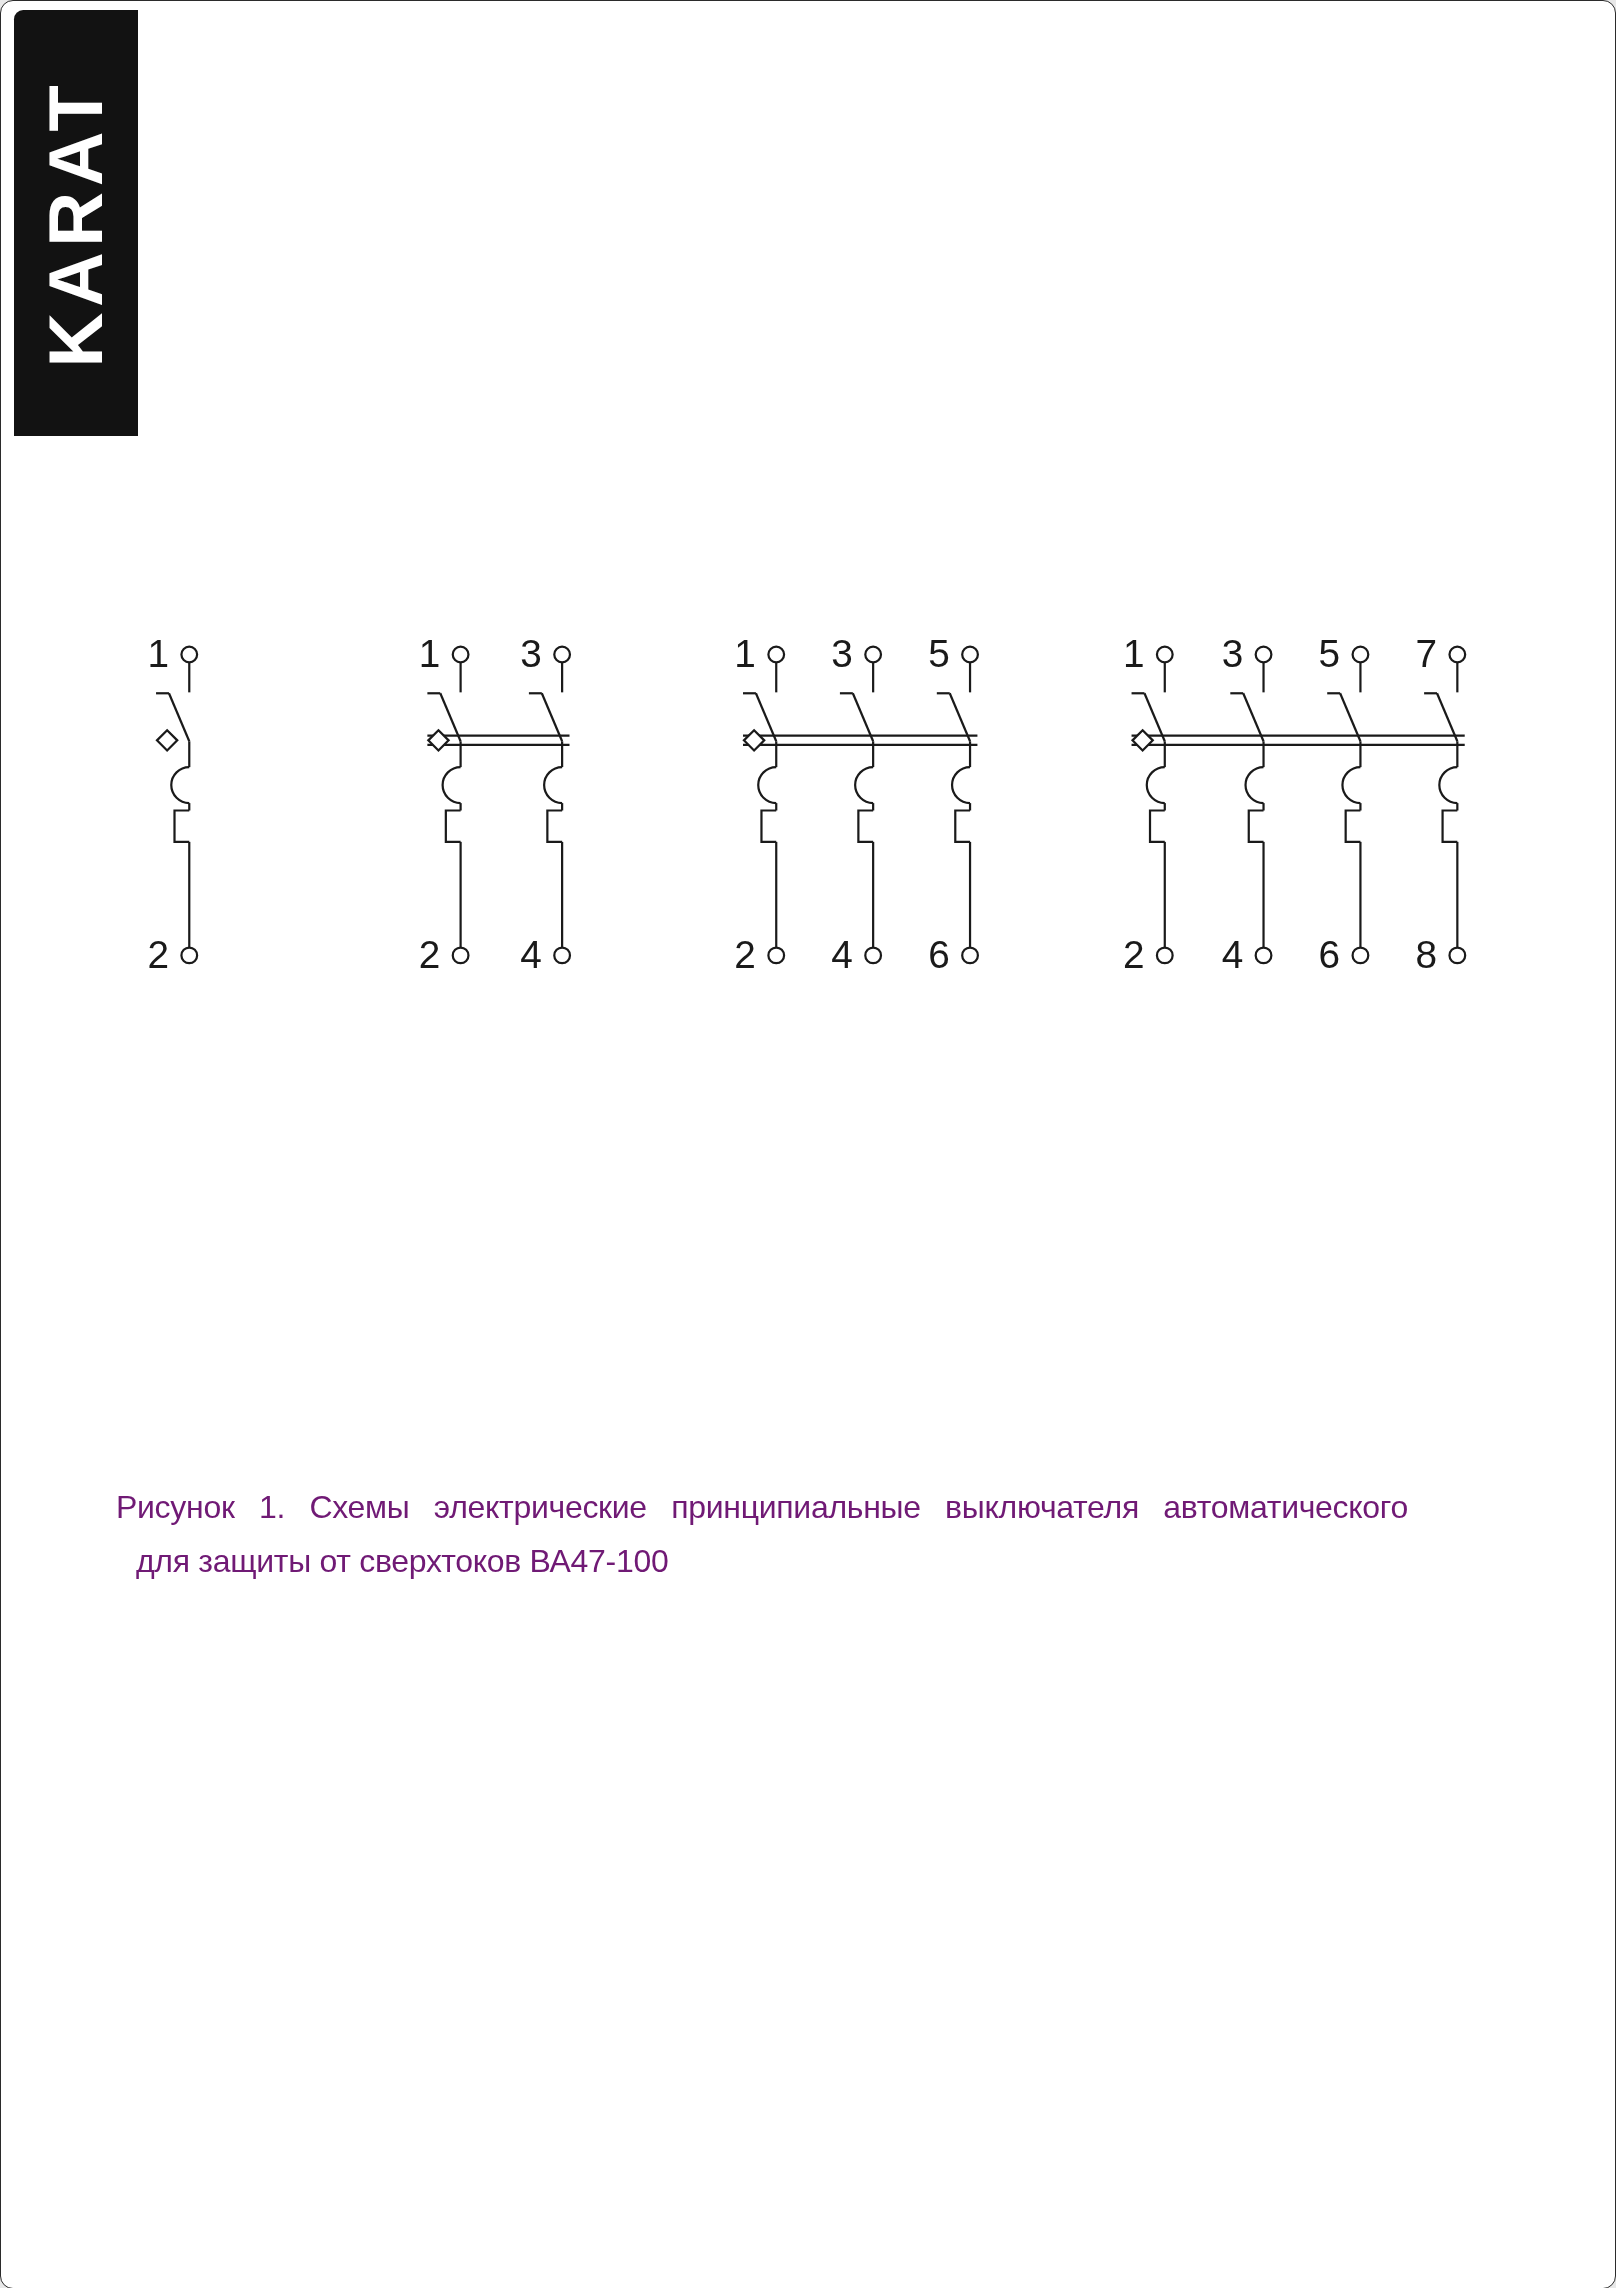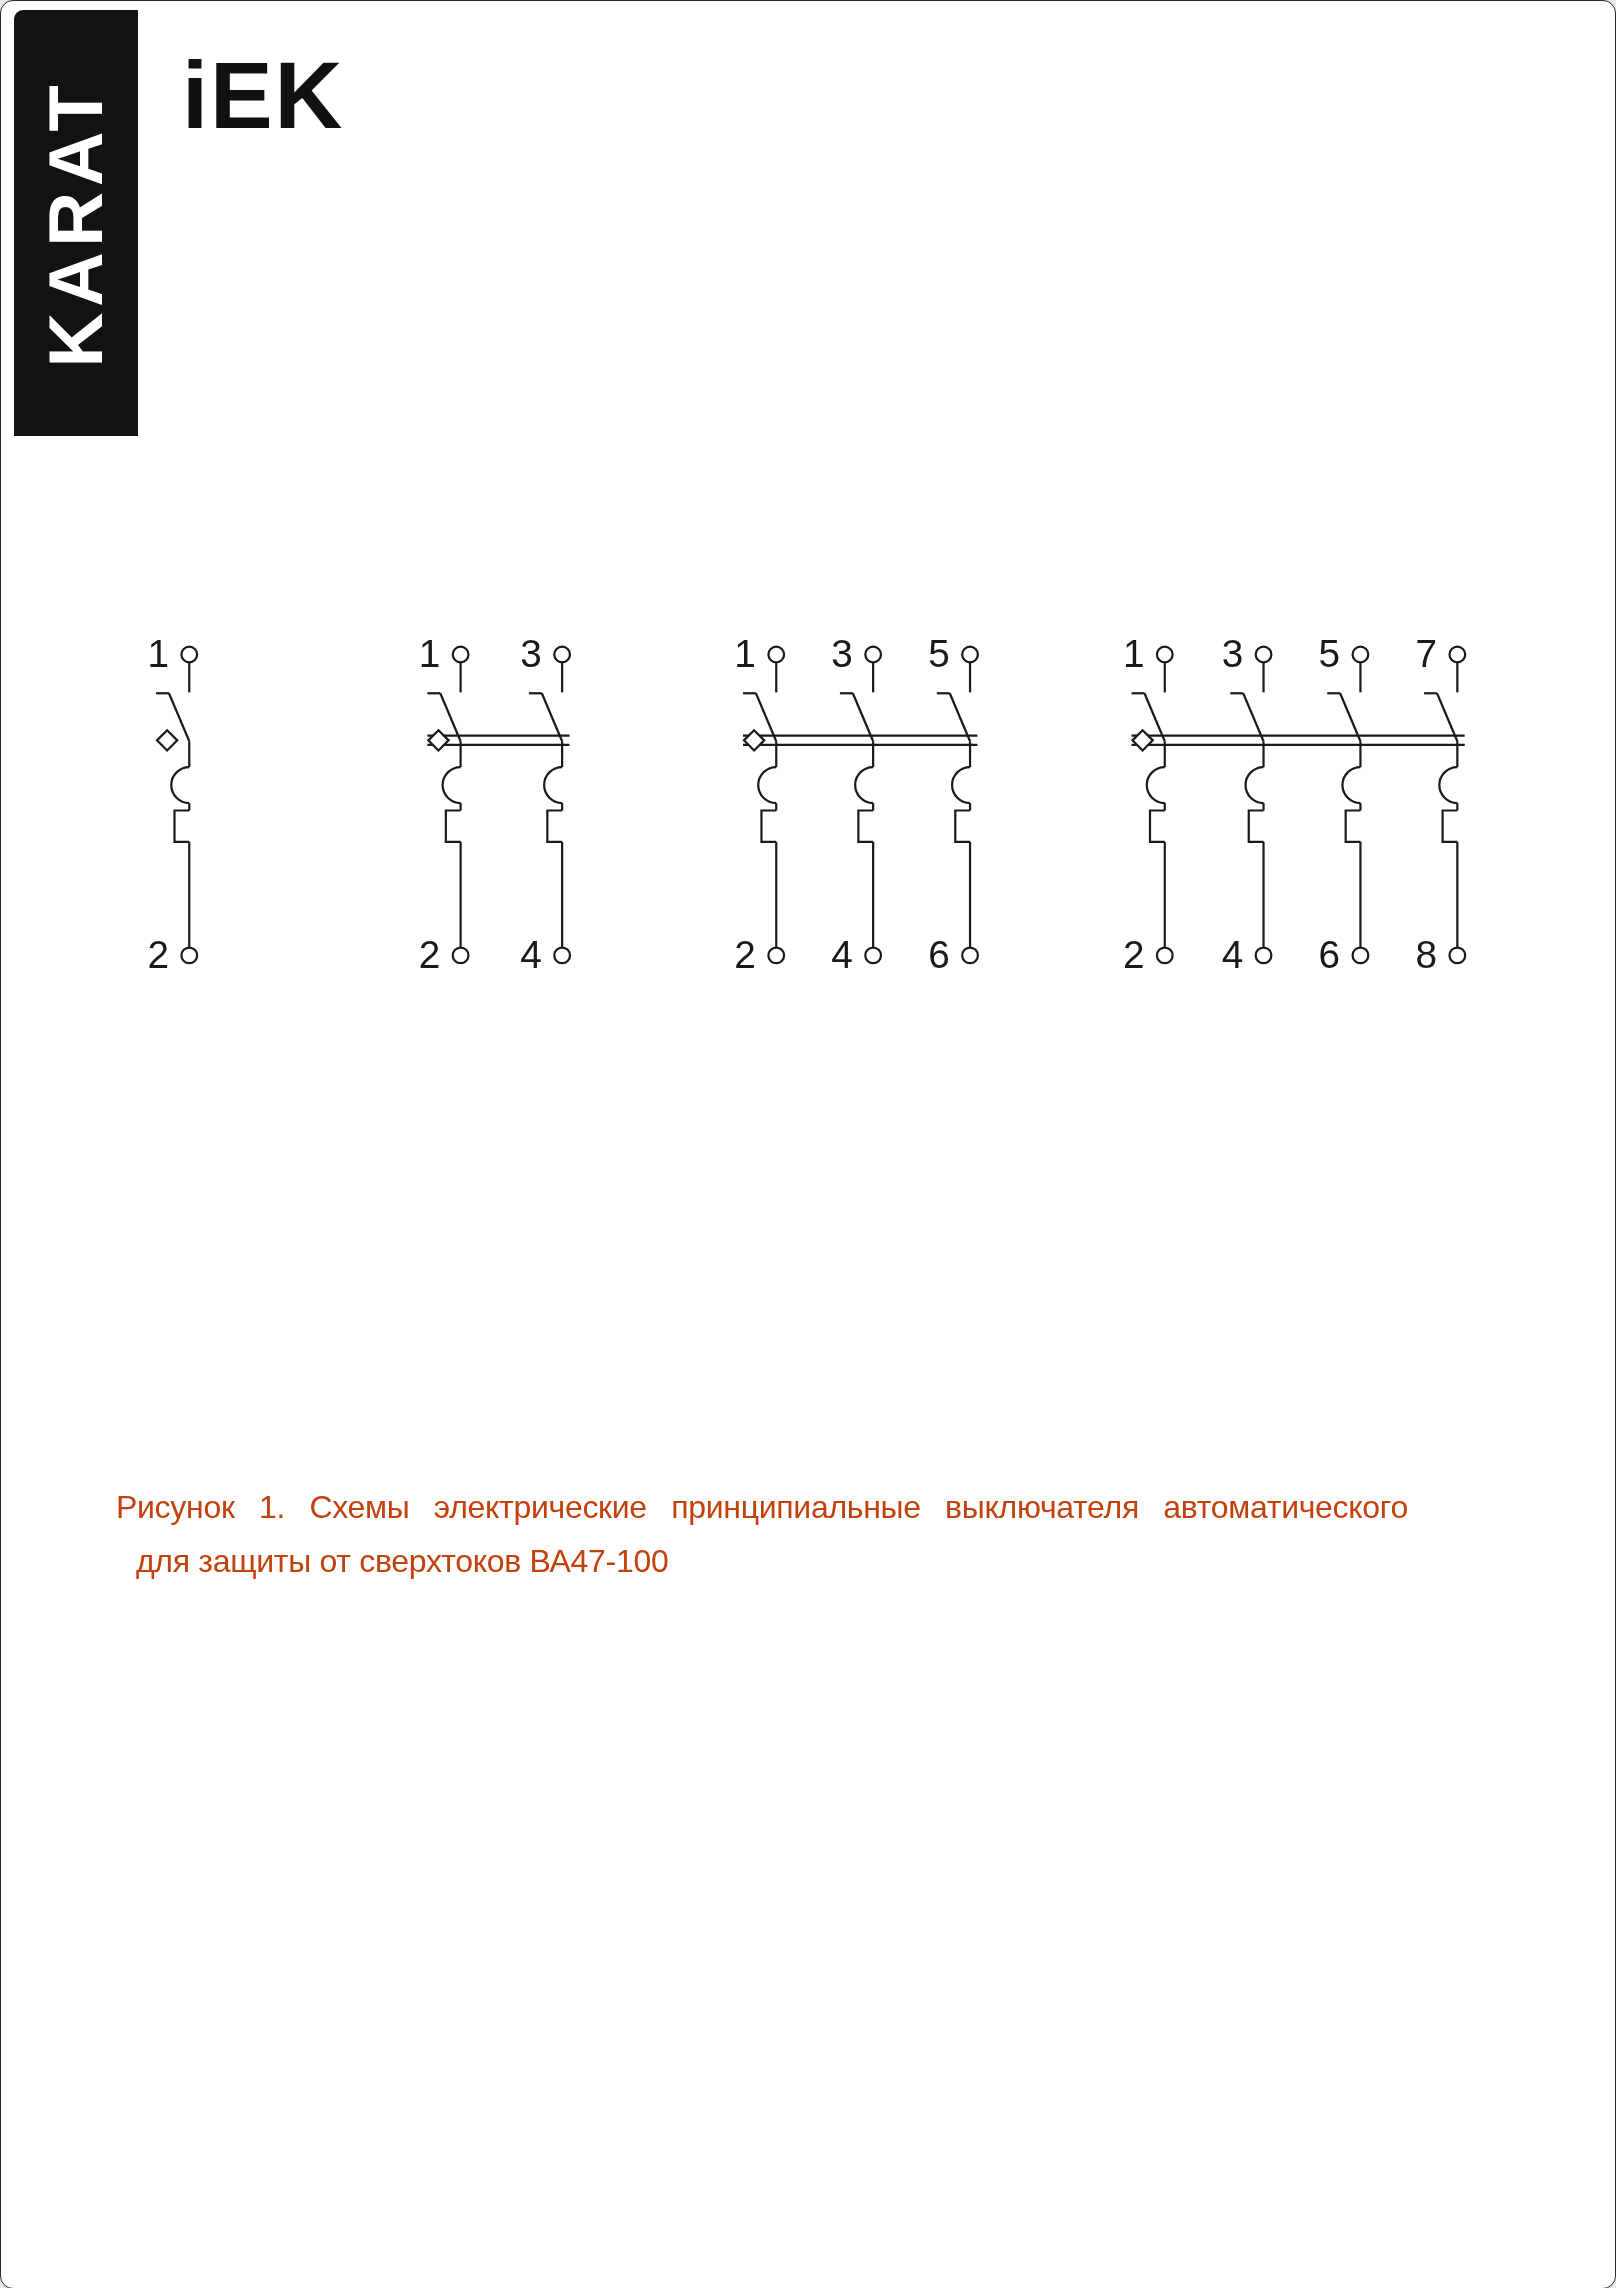--- a/index.html
+++ b/index.html
@@ -43,21 +43,21 @@
     position:absolute;left:0;top:0;
     pointer-events:none;
   }
   .diagrams text{
     font-family:"Liberation Sans",sans-serif;
   }
   .caption{
     position:absolute;
     left:115px;top:1479px;
     width:1292px;
-    color:#c2410c;
+    color:#701a75;
     font-size:32px;
     font-weight:500;
     letter-spacing:-0.3px;
     line-height:54px;
   }
   .caption-line1{
     text-align:justify;
     text-align-last:justify;
   }
   .caption-line2{
@@ -67,21 +67,20 @@
 </style>
 </head>
 <body>
 
 <div class="page">
 
   <div class="banner">
     <div class="banner-text">KARAT</div>
   </div>
 
-  <div class="logo">iEK</div>
 
   <svg class="diagrams" width="1616" height="2289" viewBox="0 0 1751 2480">
       <g stroke="#1a1a1a" stroke-width="2.4" fill="none">
         <circle cx="204" cy="708" r="8.5" fill="#ffffff"></circle>
         <line x1="204" y1="716.5" x2="204" y2="749"></line>
         <line x1="168" y1="750" x2="182" y2="750"></line>
         <line x1="182" y1="750" x2="204" y2="802"></line>
         <line x1="204" y1="802" x2="204" y2="830"></line>
         <path d="M 204 830 A 19.5 19.5 0 0 0 204 869" fill="none"></path>
         <line x1="204" y1="869" x2="204" y2="877"></line>

